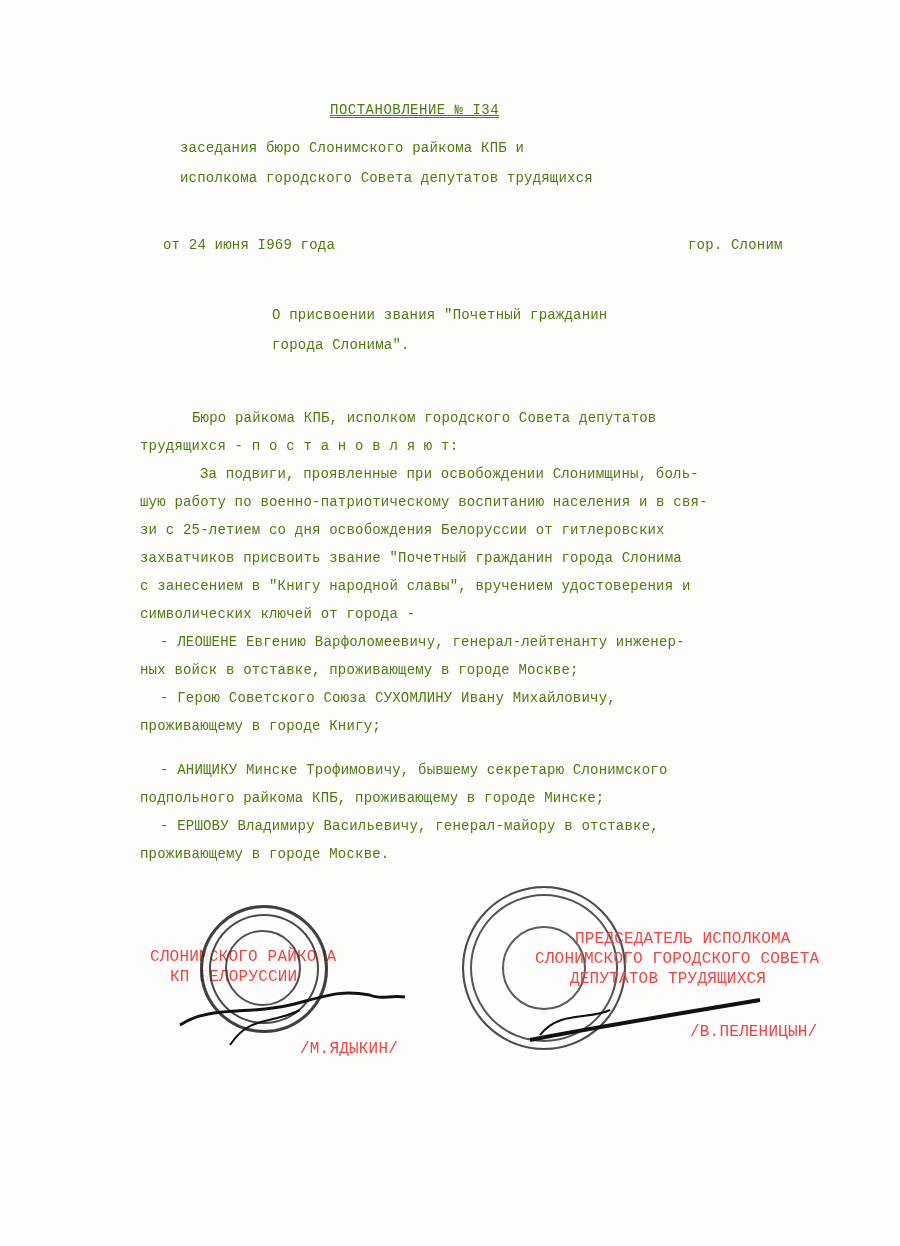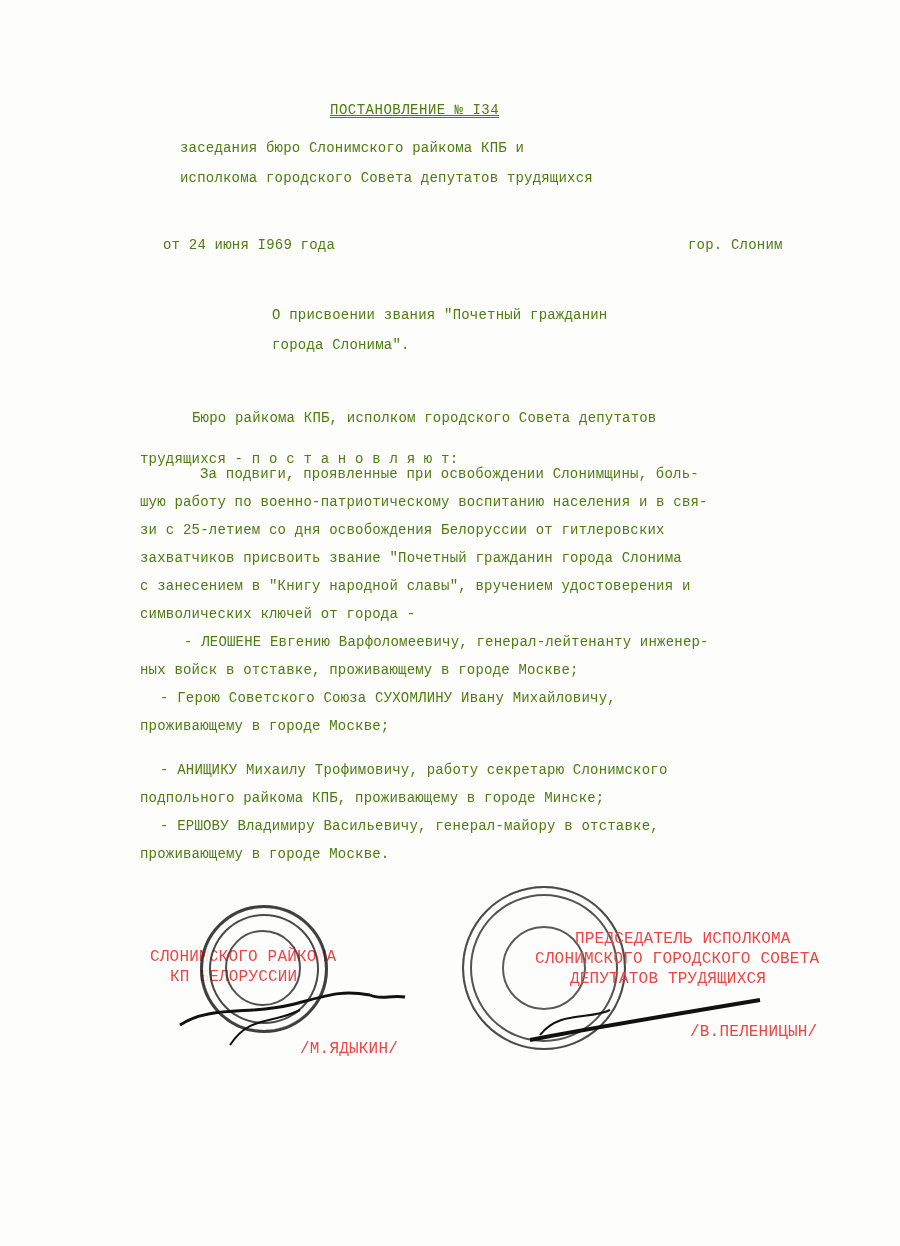--- a/index.html
+++ b/index.html
@@ -25,32 +25,32 @@
   <div class="line" style="left:180px; top:140px;">заседания бюро Слонимского райкома КПБ и</div>
   <div class="line" style="left:180px; top:170px;">исполкома городского Совета депутатов трудящихся</div>
 
   <div class="line" style="left:118px; top:237px;margin-left:45px;">от 24 июня I969 года</div>
   <div class="line" style="left:688px; top:237px;">гор. Слоним</div>
 
   <div class="line" style="left:272px; top:307px;">О присвоении звания "Почетный гражданин</div>
   <div class="line" style="left:272px; top:337px;">города Слонима".</div>
 
   <div class="line" style="left:192px; top:410px;">Бюро райкома КПБ, исполком городского Совета депутатов</div>
-  <div class="line" style="left:140px; top:451px;">трудящихся - п о с т а н о в л я ю т:</div>
+  <div class="line" style="left:140px; top:438px;">трудящихся - п о с т а н о в л я ю т:</div>
   <div class="line" style="left:200px; top:466px;">За подвиги, проявленные при освобождении Слонимщины, боль-</div>
   <div class="line" style="left:140px; top:494px;">шую работу по военно-патриотическому воспитанию населения и в свя-</div>
   <div class="line" style="left:140px; top:522px;">зи с 25-летием со дня освобождения Белоруссии от гитлеровских</div>
   <div class="line" style="left:140px; top:550px;">захватчиков присвоить звание "Почетный гражданин города Слонима</div>
   <div class="line" style="left:140px; top:578px;">с занесением в "Книгу народной славы", вручением удостоверения и</div>
   <div class="line" style="left:140px; top:606px;">символических ключей от города -</div>
-  <div class="line" style="left:160px; top:634px;margin-left:24px;">- ЛЕОШЕНЕ Евгению Варфоломеевичу, генерал-лейтенанту инженер-</div>
+  <div class="line" style="left:160px; top:634px;">- ЛЕОШЕНЕ Евгению Варфоломеевичу, генерал-лейтенанту инженер-</div>
   <div class="line" style="left:140px; top:662px;">ных войск в отставке, проживающему в городе Москве;</div>
   <div class="line" style="left:160px; top:690px;">- Герою Советского Союза СУХОМЛИНУ Ивану Михайловичу,</div>
-  <div class="line" style="left:140px; top:718px;">проживающему в городе Москве;</div>
-  <div class="line" style="left:160px; top:762px;">- АНИЩИКУ Михаилу Трофимовичу, работу секретарю Слонимского</div>
+  <div class="line" style="left:140px; top:718px;">проживающему в городе Книгу;</div>
+  <div class="line" style="left:160px; top:762px;">- АНИЩИКУ Минске Трофимовичу, бывшему секретарю Слонимского</div>
   <div class="line" style="left:140px; top:790px;">подпольного райкома КПБ, проживающему в городе Минске;</div>
   <div class="line" style="left:160px; top:818px;">- ЕРШОВУ Владимиру Васильевичу, генерал-майору в отставке,</div>
   <div class="line" style="left:140px; top:846px;">проживающему в городе Москве.</div>
 
   <div class="line sigline" style="left:150px; top:948px;">СЛОНИМСКОГО РАЙКОМА</div>
   <div class="line sigline" style="left:170px; top:968px;">КП БЕЛОРУССИИ</div>
   <div class="line sigline" style="left:300px; top:1012px;margin-top:28px;">/М.ЯДЫКИН/</div>
   <div class="stamp" style="left:200px; top:905px; width:122px; height:122px; opacity:0.85;">
     <div class="inner" style="left:22px; top:22px; width:72px; height:72px;"></div>
   </div>

